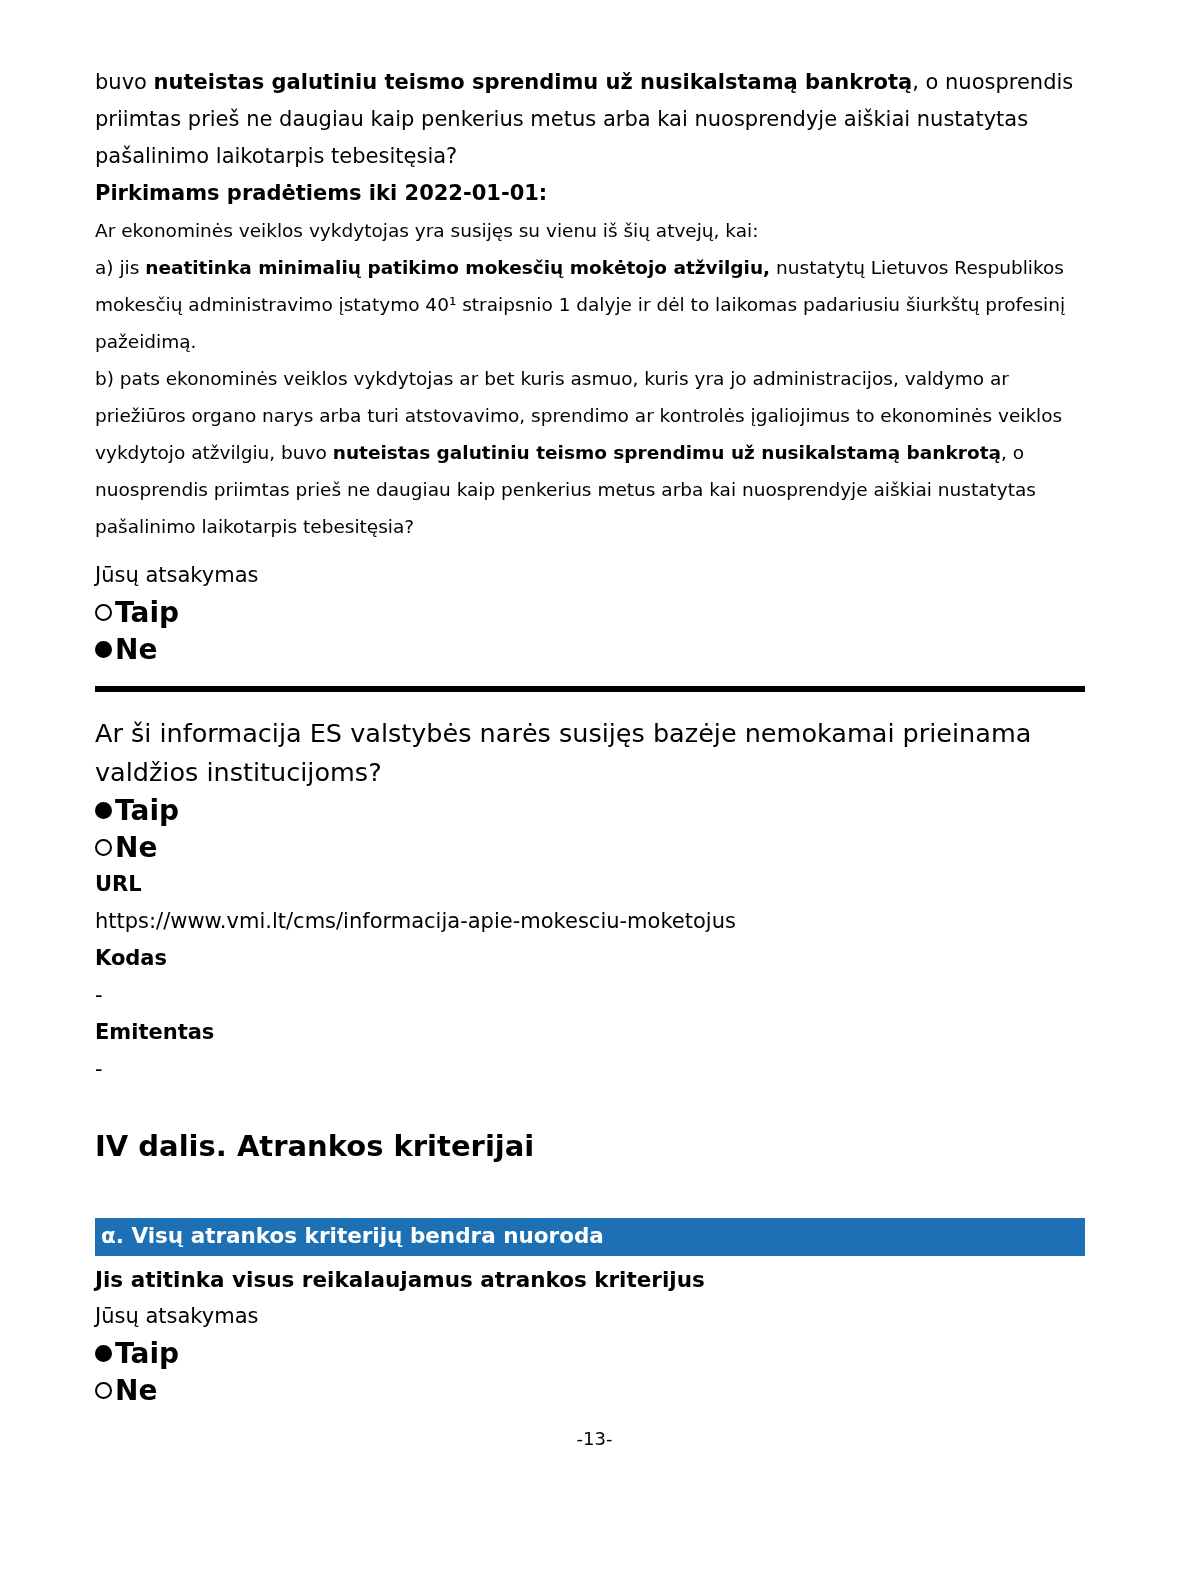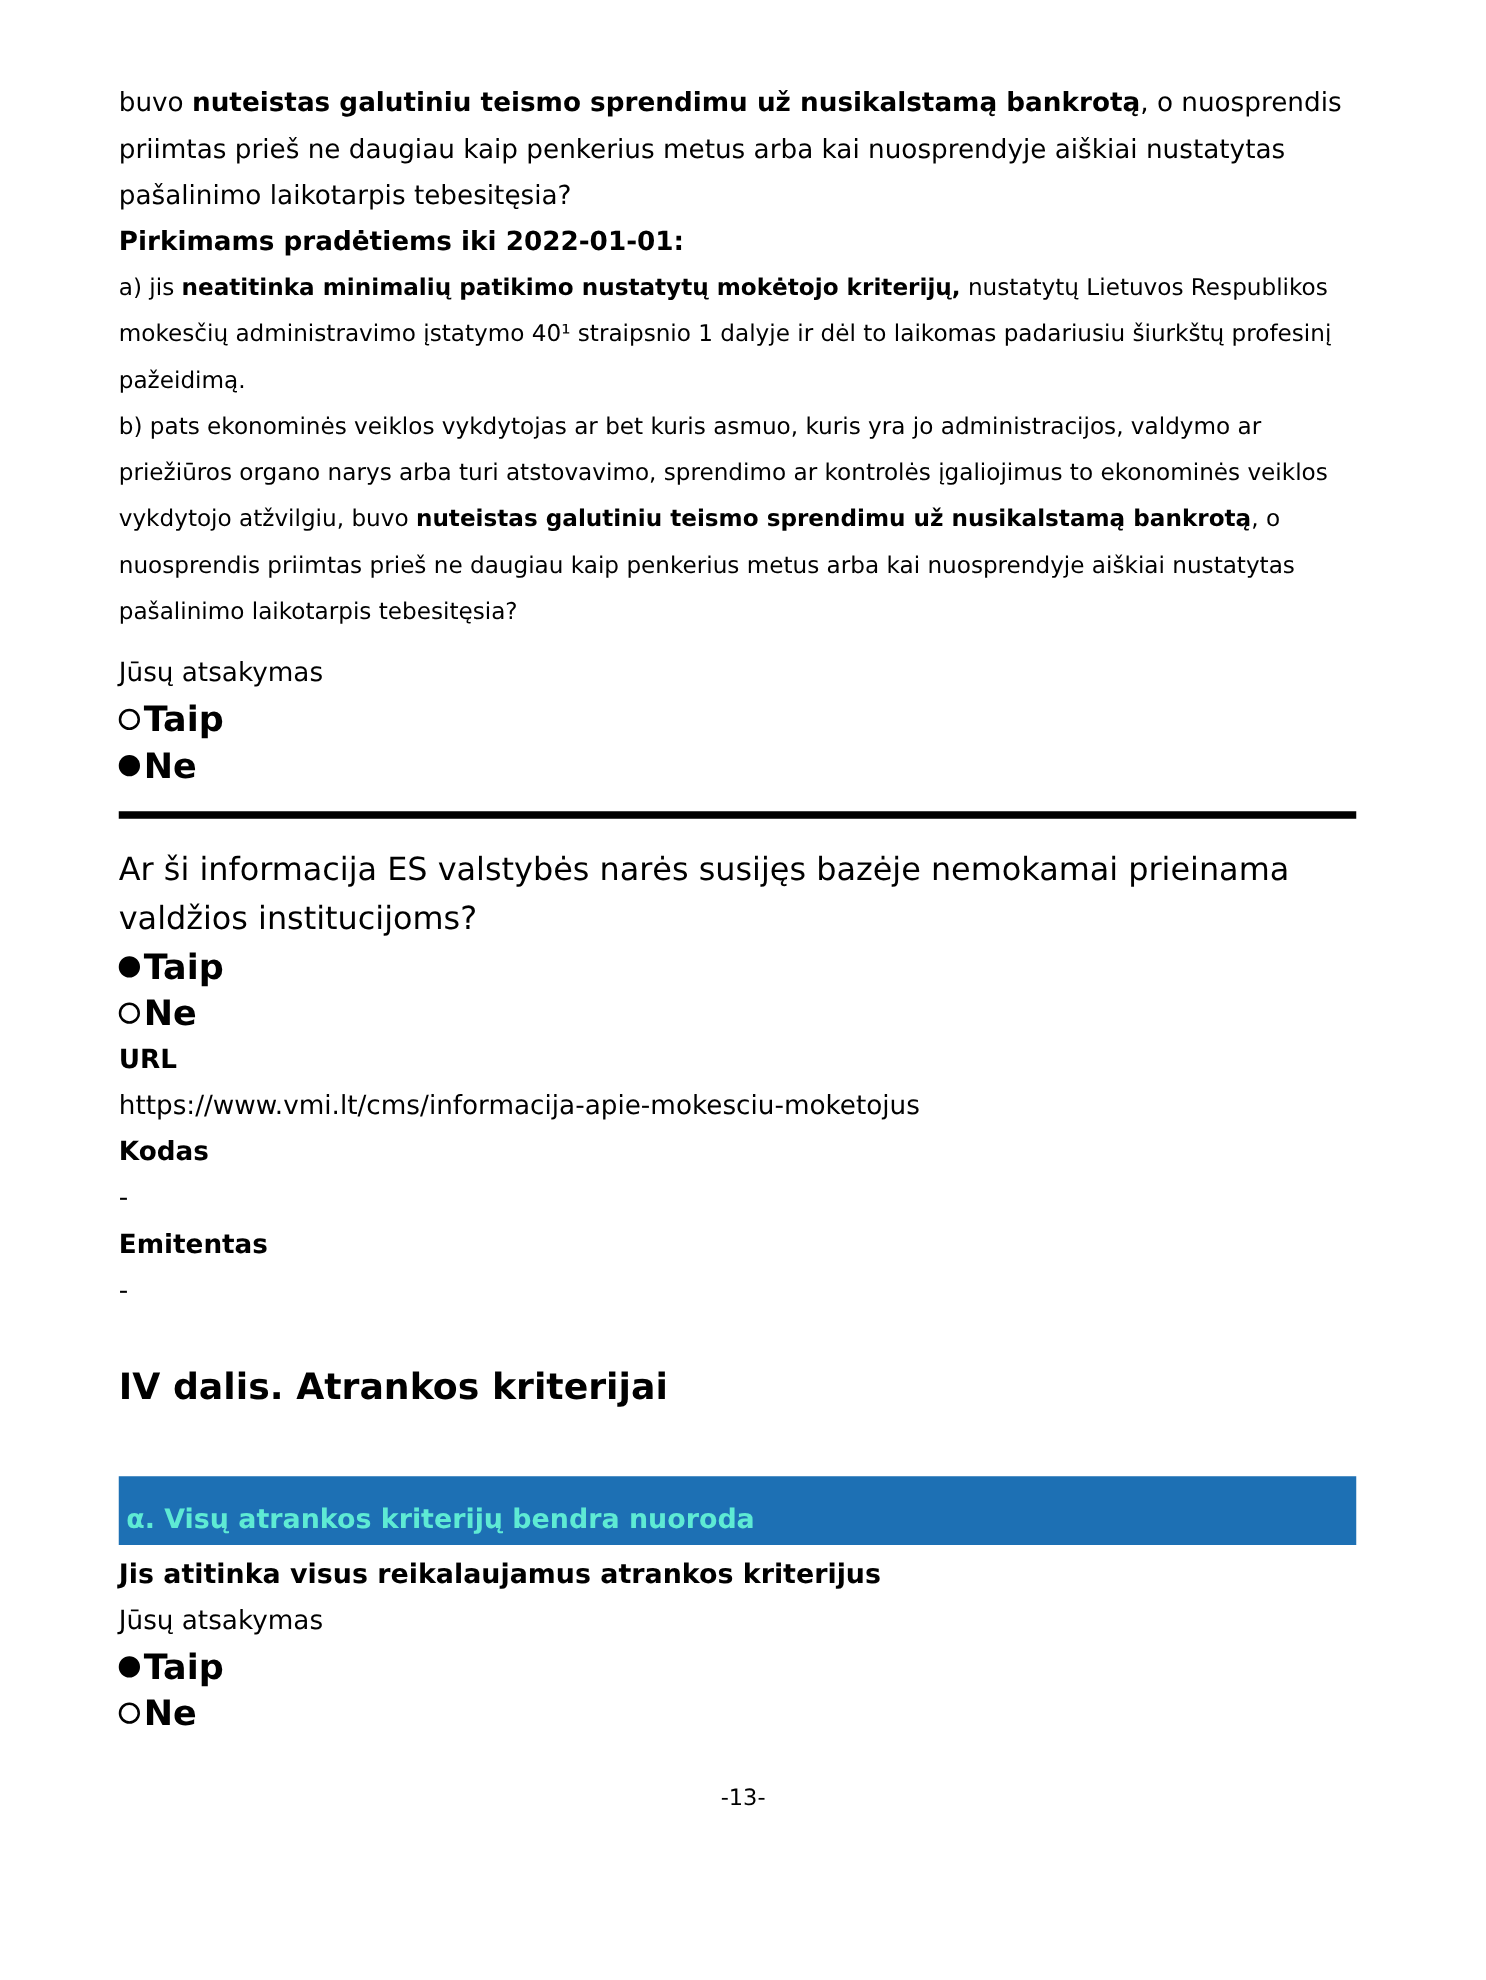--- a/index.html
+++ b/index.html
@@ -55,25 +55,25 @@
 
   .part-title {
     font-size: 29px;
     font-weight: bold;
     margin: 38px 0 0 0;
     line-height: 40px;
   }
 
   .banner {
     background: var(--banner-blue, #1d70b4);
-    color: #5eead4;
+    color: #ffffff;
     font-weight: bold;
     font-size: 21.5px;
     line-height: 26px;
-    padding: 22px 8px 7px 6px;
+    padding: 5px 8px 7px 6px;
     margin: 52px 0 6px 0;
   }
 
   .statement { font-size: 21.5px; line-height: 36px; font-weight: bold; }
 
   .footer {
     position: absolute;
     top: 1428px;
     left: 0;
     width: 100%;
@@ -84,22 +84,23 @@
 </head>
 <body>
 
 <div class="page">
   <main class="content">
 
     <p class="para lg"><span>buvo </span><span class="seg-b">nuteistas galutiniu teismo sprendimu už nusikalstamą bankrotą</span><span>, o nuosprendis priimtas prieš ne daugiau kaip penkerius metus arba kai nuosprendyje aiškiai nustatytas pašalinimo laikotarpis tebesitęsia?</span></p>
 
     <p class="para lg bold">Pirkimams pradėtiems iki 2022-01-01:</p>
 
+    <p class="para sm">Ar ekonominės veiklos vykdytojas yra susijęs su vienu iš šių atvejų, kai:</p>
 
-    <p class="para sm"><span>a) jis </span><span class="seg-b">neatitinka minimalių patikimo nustatytų mokėtojo kriterijų,</span><span> nustatytų Lietuvos Respublikos mokesčių administravimo įstatymo 40¹ straipsnio 1 dalyje ir dėl to laikomas padariusiu šiurkštų profesinį pažeidimą.</span></p>
+    <p class="para sm"><span>a) jis </span><span class="seg-b">neatitinka minimalių patikimo mokesčių mokėtojo atžvilgiu,</span><span> nustatytų Lietuvos Respublikos mokesčių administravimo įstatymo 40¹ straipsnio 1 dalyje ir dėl to laikomas padariusiu šiurkštų profesinį pažeidimą.</span></p>
 
     <p class="para sm"><span>b) pats ekonominės veiklos vykdytojas ar bet kuris asmuo, kuris yra jo administracijos, valdymo ar priežiūros organo narys arba turi atstovavimo, sprendimo ar kontrolės įgaliojimus to ekonominės veiklos vykdytojo atžvilgiu, buvo </span><span class="seg-b">nuteistas galutiniu teismo sprendimu už nusikalstamą bankrotą</span><span>, o nuosprendis priimtas prieš ne daugiau kaip penkerius metus arba kai nuosprendyje aiškiai nustatytas pašalinimo laikotarpis tebesitęsia?</span></p>
 
     <p class="para lg answer-label">Jūsų atsakymas</p>
 
     <div class="radio-row">
       <span class="radio"></span>
       <span class="radio-label">Taip</span>
     </div>
     <div class="radio-row">

